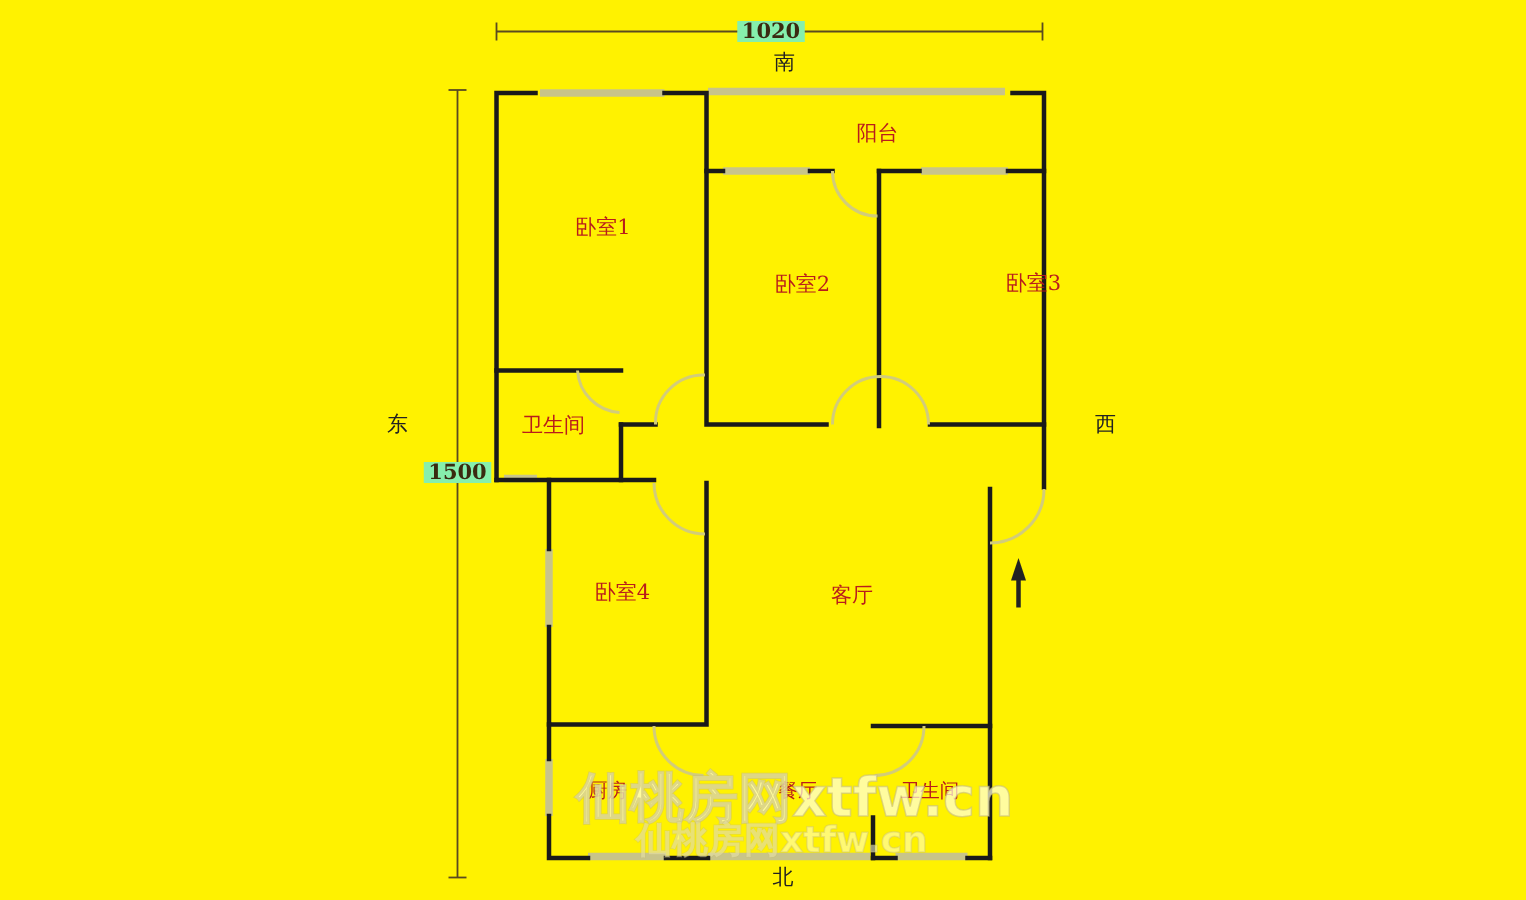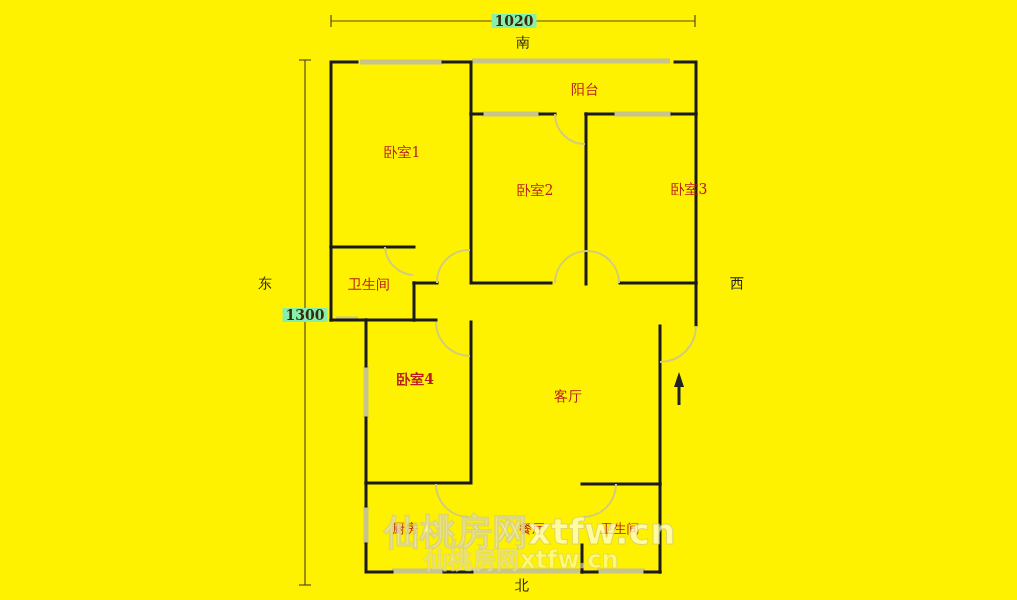--- a/index.html
+++ b/index.html
@@ -111,32 +111,32 @@
     <path class="door" d="M616,484 A33,33 0 0,1 583,517"></path>
   </g>
 
   <g>
     <line x1="679" y1="385" x2="679" y2="405" stroke="#222" stroke-width="3"></line>
     <polygon points="679,372 674,387 684,387" fill="#222"></polygon>
   </g>
 </svg>
 
 <div class="dimtxt" style="left:514px;top:21px;">1020</div>
-<div class="dimtxt" style="left:305px;top:315px;">1300</div>
+<div class="dimtxt" style="left:305px;top:315px;">1500</div>
 
 <div class="lbl compass" style="left:523px;top:42px;">南</div>
 <div class="lbl compass" style="left:522px;top:585px;">北</div>
 <div class="lbl compass" style="left:265px;top:283px;">东</div>
 <div class="lbl compass" style="left:737px;top:283px;">西</div>
 
 <div class="lbl" style="left:585px;top:89px;">阳台</div>
 <div class="lbl" style="left:402px;top:152px;text-align:center;">卧室1</div>
 <div class="lbl" style="left:535px;top:190px;text-align:center;">卧室2</div>
 <div class="lbl" style="left:649px;top:189px;margin-left:40px;">卧室3</div>
 <div class="lbl" style="left:369px;top:284px;">卫生间</div>
-<div class="lbl" style="left:415px;top:379px;font-weight:bold;">卧室4</div>
-<div class="lbl" style="left:568px;top:397px;font-family:Liberation Mono, monospace;">客厅</div>
+<div class="lbl" style="left:415px;top:395px;">卧室4</div>
+<div class="lbl" style="left:568px;top:397px;">客厅</div>
 <div class="lbl" style="left:405px;top:528px;font-size:13px;">厨房</div>
 <div class="lbl" style="left:524px;top:528px;font-size:13px;padding-left:16px;">餐厅</div>
 <div class="lbl" style="left:620px;top:528px;font-size:13px;">卫生间</div>
 
 <div class="wm1">仙桃房网xtfw.cn</div>
 <div class="wm2">仙桃房网xtfw.cn</div>
 
 </body></html>

